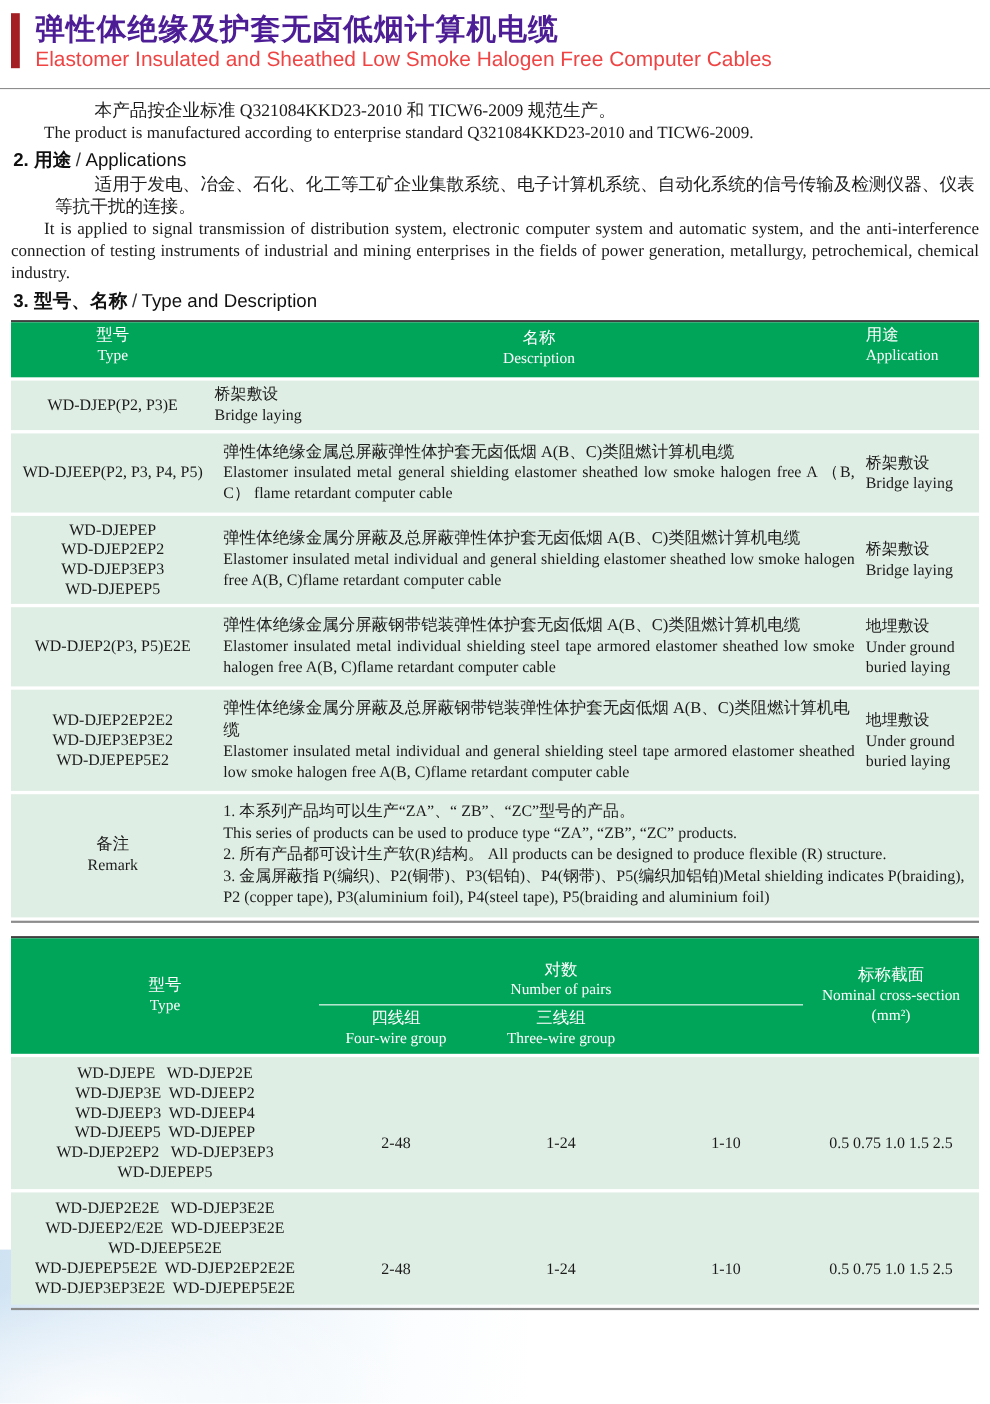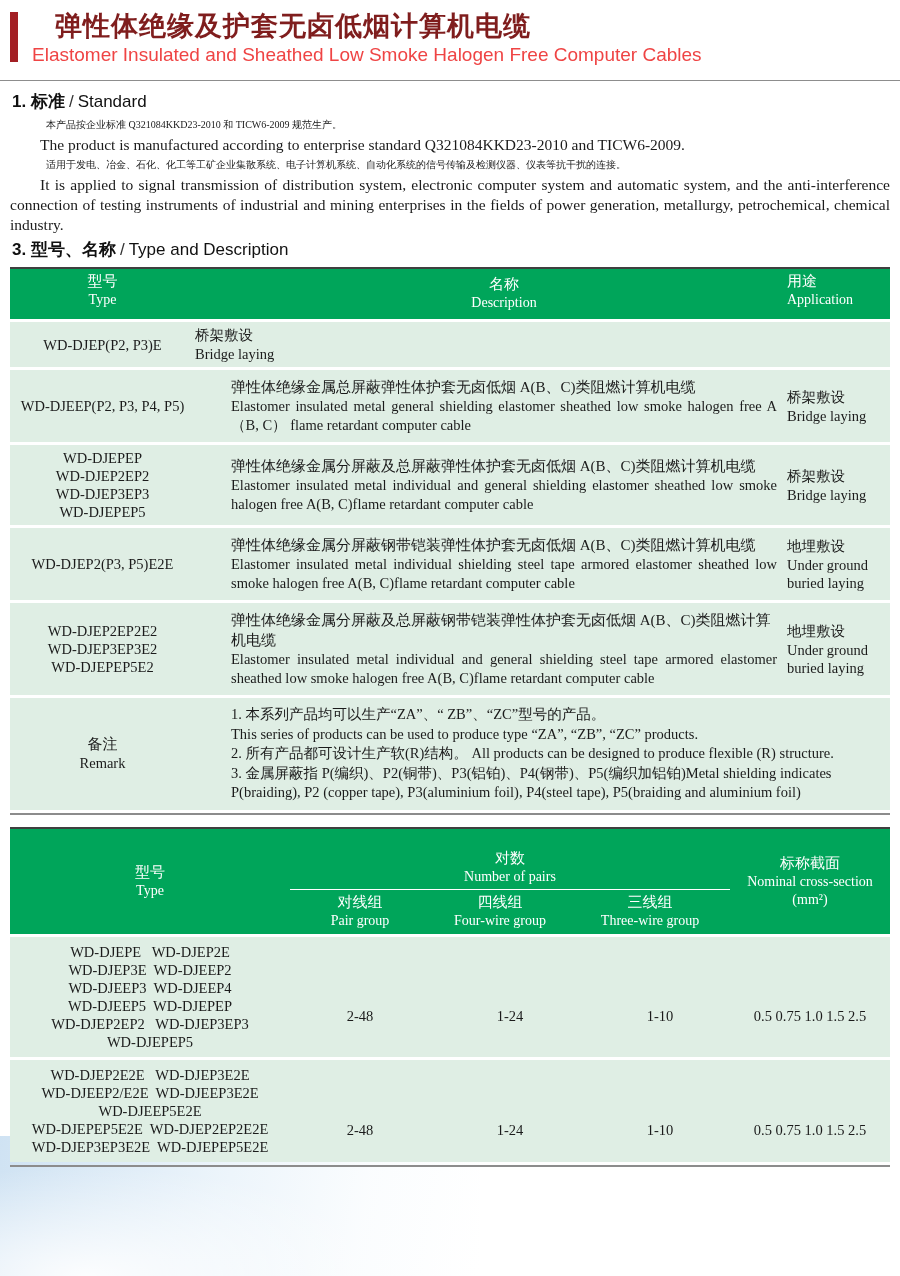--- a/index.html
+++ b/index.html
@@ -16,51 +16,51 @@
       linear-gradient(100deg, rgba(168,203,233,0.55) 0%, rgba(205,227,244,0.38) 45%, rgba(230,242,250,0.18) 75%, rgba(255,255,255,0) 100%);
     pointer-events:none; z-index:0;
   }
   .content { position:relative; z-index:1; padding:0 10px; }
 
   
   .title-block { position:relative; padding:10px 0 0 22px; }
   .red-bar { position:absolute; left:0; top:12px; width:8px; height:50px; background:#a31f24; }
   .title-zh {
     font-family:"Liberation Sans", sans-serif; font-weight:bold;
-    font-size:27px; line-height:32px; color:#7f1d1d; letter-spacing:1px;margin-left:23px;
+    font-size:27px; line-height:32px; color:#4c1d95; letter-spacing:1px;
   }
   .title-en {
     font-family:"Liberation Sans", sans-serif; font-weight:normal;
     font-size:19px; line-height:26px; color:#ef4444;
   }
   .title-divider { border:none; border-top:1px solid #8d8d8d; margin:12px 0 10px -10px; width:900px; }
 
   
   .sec-h {
     font-family:"Liberation Sans", sans-serif; font-size:17px; line-height:22px;
     color:#111; margin:4px 0 2px 2px;
   }
   .sec-h .strong { font-weight:bold; }
   .sec-h .sep { margin:0 4px; color:#333; }
 
   
-  .p-zh { font-size:10px; line-height:20px; text-indent:36px; }
+  .p-zh { font-size:16px; line-height:20px; text-indent:36px;margin-left:40px; }
   .p-en { font-size:15.5px; line-height:20px; text-indent:30px; text-align:justify; }
 
   
   .gtable { margin-top:6px; border-top:2px solid #3f3f3f; border-bottom:2px solid #8c8c8c; padding-bottom:3px; }
   .ghead { background:#00a55a; color:#ffffff; display:flex; text-align:center; }
   .ghead .zh { display:block; font-size:15px; line-height:19px; }
   .ghead .en { display:block; font-size:14px; line-height:18px; font-family:"Liberation Serif", serif; }
   .grow { display:flex; background:#dfeee4; margin-top:3px; align-items:center; }
 
   
   .t1-head { padding:3px 0 4px; }
   .t1 .c-type { width:185px; text-align:center; }
-  .t1 .c-desc { flex:1; padding:3px 10px 3px 8px; text-align:left;margin-left:28px; }
+  .t1 .c-desc { flex:1; padding:3px 10px 3px 8px; text-align:left; }
   .t1 .c-app  { width:103px; text-align:left; }
   .t1 .grow { padding:4px 0; }
   .type-line { display:block; font-size:14.5px; line-height:18px; white-space:pre-wrap; }
   .desc-zh { font-size:15px; line-height:20px; }
   .desc-en { font-size:14.5px; line-height:19px; text-align:justify; }
   .app-zh { display:block; font-size:14.5px; line-height:19px; }
   .app-en { display:block; font-size:14.5px; line-height:18px; }
   .remark-label .zh { display:block; font-size:15px; line-height:20px; }
   .remark-label .en { display:block; font-size:14.5px; line-height:19px; }
   .remark-line { font-size:14.5px; line-height:19.5px; text-align:left; }
@@ -89,26 +89,26 @@
   <div class="watermark"></div>
   <div class="content">
 
     <div class="title-block">
       <div class="red-bar"></div>
       <div class="title-zh">弹性体绝缘及护套无卤低烟计算机电缆</div>
       <div class="title-en">Elastomer Insulated and Sheathed Low Smoke Halogen Free Computer Cables</div>
     </div>
     <hr class="title-divider">
 
-    <div class="sec-h">
-      <span class="strong">1. 标准</span><span class="sep">/</span><span>Standard</span>
-    </div>
     <p class="p-zh">本产品按企业标准 Q321084KKD23-2010 和 TICW6-2009 规范生产。</p>
     <p class="p-en">The product is manufactured according to enterprise standard Q321084KKD23-2010 and TICW6-2009.</p>
 
+    <div class="sec-h">
+      <span class="strong">2. 用途</span><span class="sep">/</span><span>Applications</span>
+    </div>
     <p class="p-zh">适用于发电、冶金、石化、化工等工矿企业集散系统、电子计算机系统、自动化系统的信号传输及检测仪器、仪表等抗干扰的连接。</p>
     <p class="p-en">It is applied to signal transmission of distribution system, electronic computer system and automatic system, and the anti-interference connection of testing instruments of industrial and mining enterprises in the fields of power generation, metallurgy, petrochemical, chemical industry.</p>
 
     <div class="sec-h">
       <span class="strong">3. 型号、名称</span><span class="sep">/</span><span>Type and Description</span>
     </div>
 
     <div class="gtable t1">
       <div class="ghead t1-head">
         <div class="c-type">
@@ -216,24 +216,20 @@
         <div class="c2-type">
           <span class="zh">型号</span>
           <span class="en">Type</span>
         </div>
         <div class="c2-mid">
           <div class="mid-top">
             <span class="zh">对数</span>
             <span class="en">Number of pairs</span>
           </div>
           <div class="mid-sub">
-            <div class="subcell sub-0">
-              <span class="zh">对线组</span>
-              <span class="en">Pair group</span>
-            </div>
             <div class="subcell sub-2">
               <span class="zh">四线组</span>
               <span class="en">Four-wire group</span>
             </div>
             <div class="subcell sub-1">
               <span class="zh">三线组</span>
               <span class="en">Three-wire group</span>
             </div>
           </div>
         </div>

